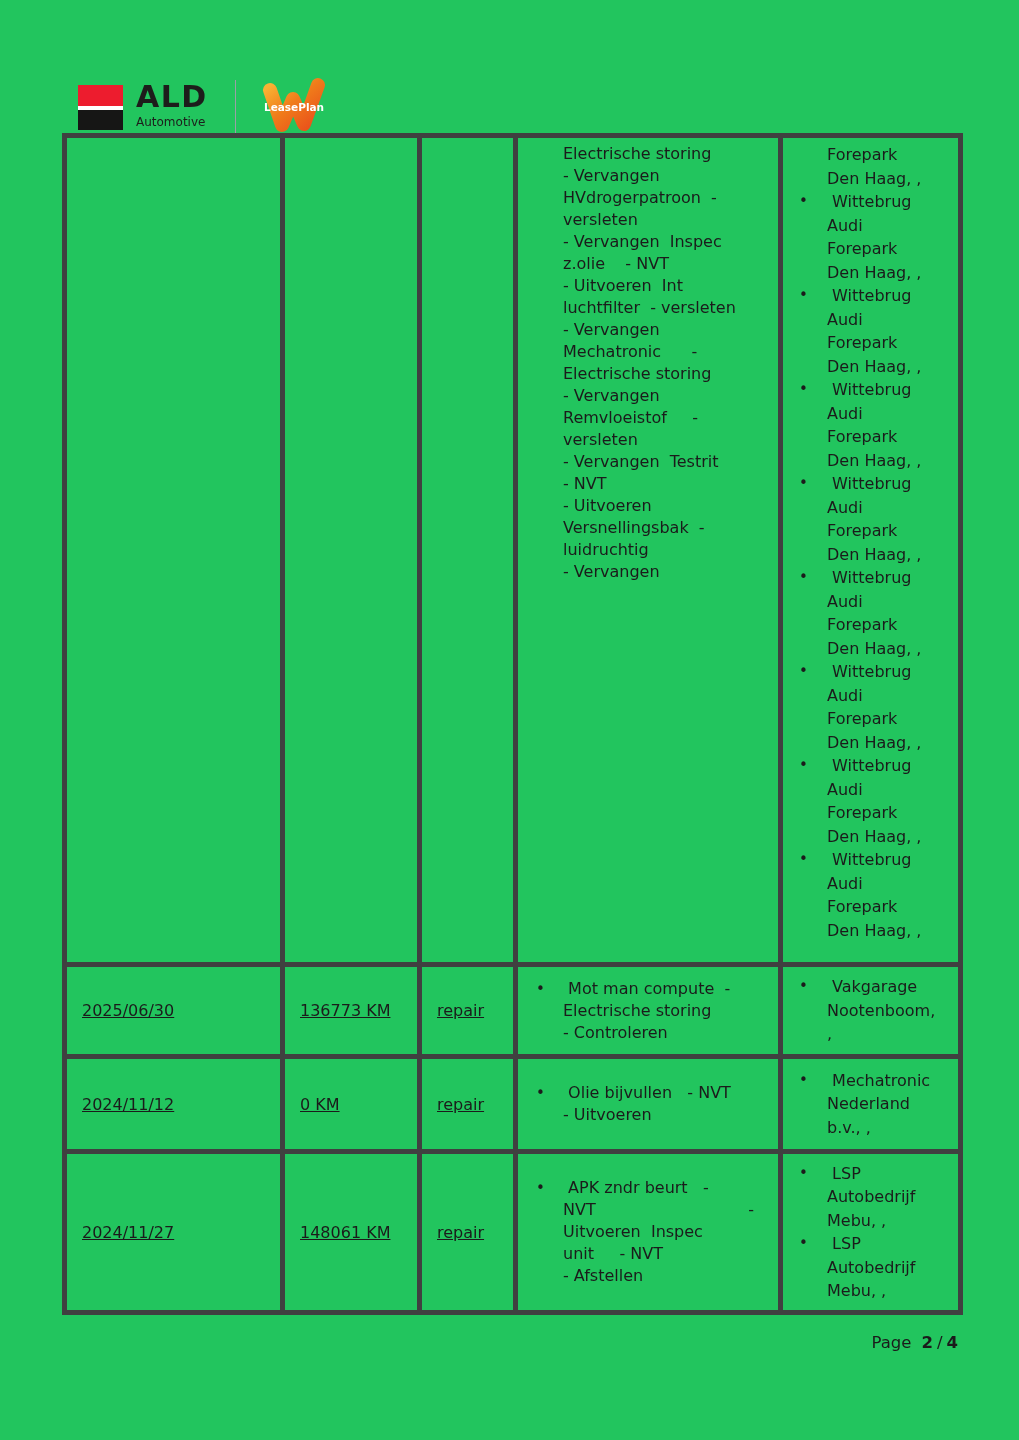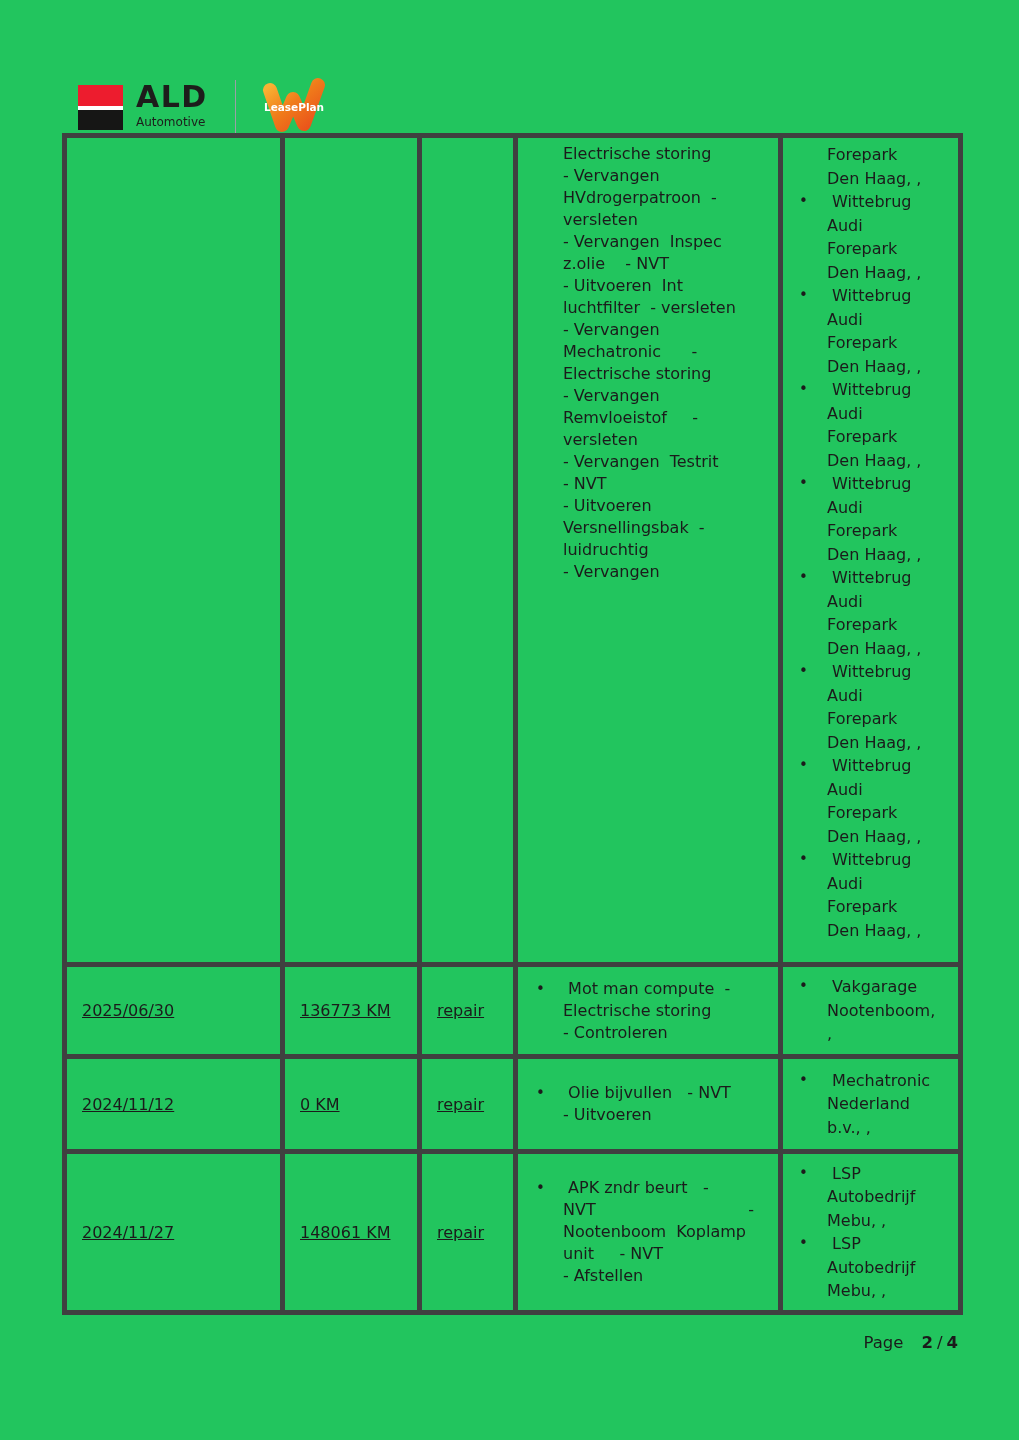--- a/index.html
+++ b/index.html
@@ -42,21 +42,21 @@
   .bi-garage .bullet { width:34px; padding-left:6px; box-sizing:border-box; }
   .bt { flex:1 1 auto; min-width:0; }
 
   
   .footer {
     position:absolute; top:1333px; right:61px;
     font-size:16.5px; color:#1b1b1b;
   }
   .footer .sep { margin:0 4px; }
   .footer b { font-weight:bold; }
-  .footer .lbl { margin-right:18px; }
+  .footer .lbl { margin-right:10px; }
 </style>
 </head>
 <body>
 
 <div class="page">
 
   <div class="brand">
     <div class="ald-logo">
       <div class="sq-red"></div>
       <div class="sq-white"></div>
@@ -226,21 +226,21 @@
 
     <tr style="height:161px;">
       <td class="c-date">2024/11/27</td>
       <td class="c-km">148061 KM</td>
       <td class="c-type">repair</td>
       <td class="c-desc">
         <div class="bi bi-desc">
           <span class="bullet">•</span>
           <div class="bt pre"> APK zndr beurt   -
 NVT                              -
-Nootenboom  Koplamp
+Uitvoeren  Inspec
 unit     - NVT
 - Afstellen</div>
         </div>
       </td>
       <td class="c-garage">
         <div class="bi bi-garage">
           <span class="bullet">•</span>
           <div class="bt pre"> LSP
 Autobedrijf
 Mebu, ,</div>

